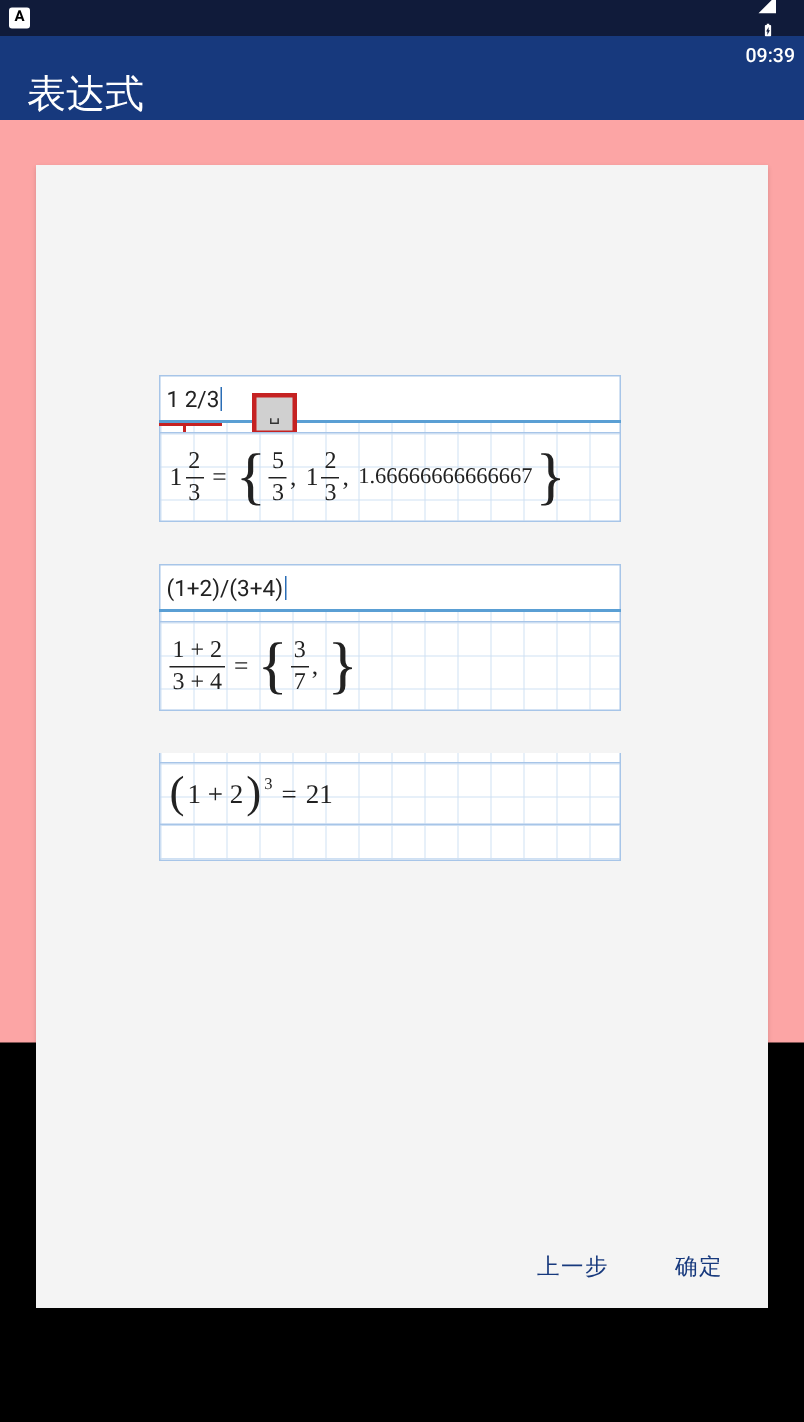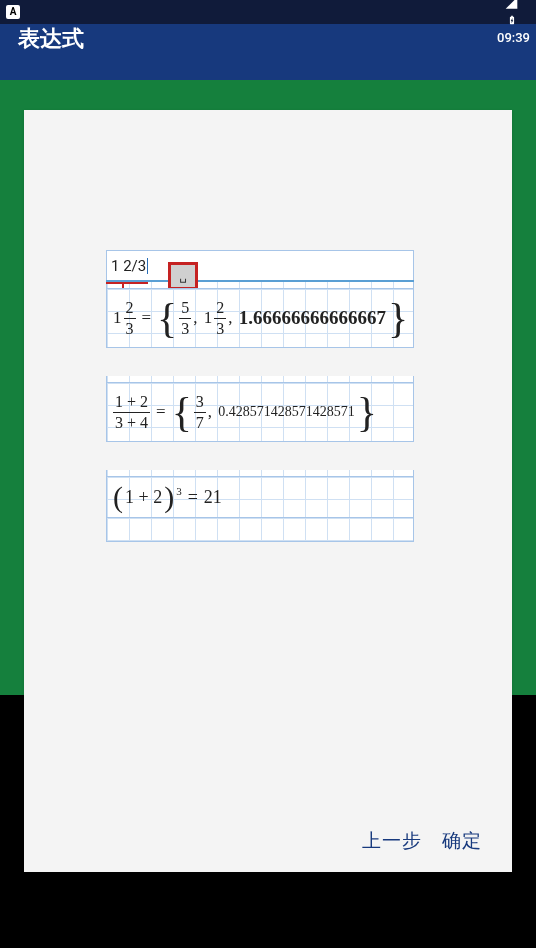--- a/index.html
+++ b/index.html
@@ -21,28 +21,27 @@
     border-radius: 2px;
   }
   .status-right { margin-left: auto; display: flex; align-items: center; gap: 2px; flex-direction: column; }
   .time { font-weight: 500; margin-left: 4px; }
   
   .app-bar {
     height: 56px;
     background: #17397d;
     color: #fff;
     display: flex;
-    align-items: flex-start;
+    align-items: flex-end;
     padding: 0 18px;
-    font-size: 22px;
-    font-weight: bold;
+    font-size: 26px;
   }
   
   .content {
-    background: #15803d;
+    background: #fca5a5;
     height: 615px;
     position: relative;
     padding: 30px 24px 0 24px;
   }
   
   .card {
     background: #f4f4f4;
     width: 100%;
     height: 762px;
     position: relative;
@@ -144,22 +143,22 @@
   .mline { display: flex; align-items: center; height: 100%; padding-left: 6px; font-size: 17px; gap: 2px; white-space: nowrap; }
   .brace { font-size: 42px; font-weight: 200; line-height: 0; display: flex; align-items: center; }
   .paren-big { font-size: 30px; line-height: 0; }
   .sup { font-size: 11px; vertical-align: super; position: relative; top: -6px; }
   
   .footer-buttons {
     position: absolute;
     bottom: 18px;
     right: 30px;
     display: flex;
-    gap: 20px;
-    font-size: 19px;
+    gap: 44px;
+    font-size: 15px;
     font-weight: 500;
     color: #17397d;
   }
   .footer-buttons span { cursor: pointer; letter-spacing: 1px; }
   
   .nav-bar {
     height: 46px;
     background: #000;
     display: flex;
     align-items: center;
@@ -224,43 +223,46 @@
                 <span class="num">5</span>
                 <span class="den">3</span>
               </span>
             <span>,&nbsp;</span>
             <span>1</span>
             <span class="frac">
                 <span class="num">2</span>
                 <span class="den">3</span>
               </span>
             <span>,&nbsp;</span>
-            <span style="font-size:19px;font-weight:bold;">1.66666666666667</span>
+            <span style="font-size:15px;">1.66666666666667</span>
             <span class="brace">}</span>
           </div>
         </div>
       </div>
 
       <div class="ex-block">
+        <div class="input-row">
+          <span>(1+2)/(3+4)</span>
+            <span class="cursor"></span>
+        </div>
         <div class="underline-bar"></div>
         <div class="grid-sep" style="margin-top:2px;"></div>
         <div class="grid-area" style="height:60px;">
           <div class="mline">
             <span class="frac">
                 <span class="num">1 + 2</span>
                 <span class="den">3 + 4</span>
               </span>
             <span style="margin:0 4px;">=</span>
             <span class="brace">{</span>
             <span class="frac">
                 <span class="num">3</span>
                 <span class="den">7</span>
               </span>
             <span>,&nbsp;</span>
-            <span style="font-size:14px;">0.428571428571428571</span>
             <span class="brace">}</span>
           </div>
         </div>
       </div>
 
       <div class="ex-block">
         <div class="underline-bar"></div>
         <div class="underline-red" style="left:0;top:32px;width:58px;"></div>
         <div class="red-connector" style="left:47px;top:32px;width:2px;height:6px;"></div>
         <div class="red-connector" style="left:47px;top:38px;width:44px;height:2px;"></div>

